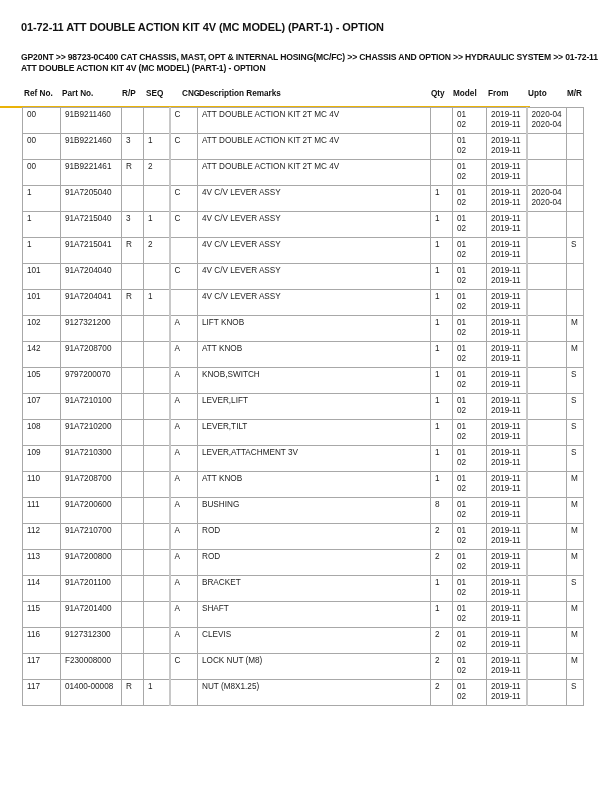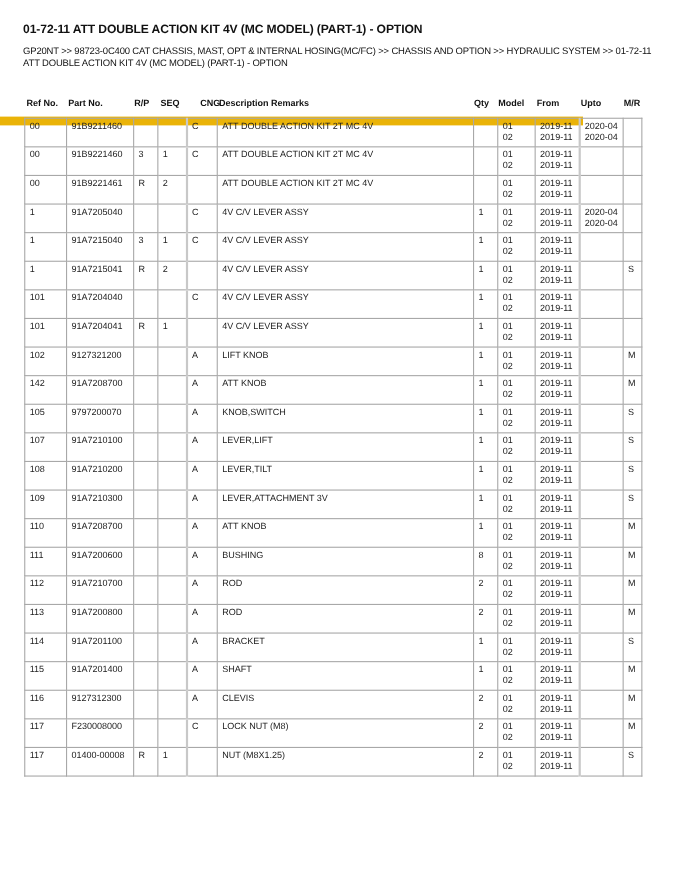--- a/index.html
+++ b/index.html
@@ -5,26 +5,26 @@
   html, body { margin: 0; padding: 0; background: #ffffff; }
   body {
     width: 612px; height: 792px; position: relative; overflow: hidden;
     font-family: "Liberation Sans", sans-serif; color: #111;
   }
   .title {
     position: absolute; left: 21px; top: 21px;
     font-size: 11px; font-weight: bold; letter-spacing: -0.1px;
   }
   .breadcrumb {
-    position: absolute; left: 21px; top: 41px; width: 580px;
-    font-size: 8.6px; font-weight: normal; line-height: 11px; letter-spacing: -0.15px;
+    position: absolute; left: 21px; top: 52px; width: 580px;
+    font-size: 8.6px; font-weight: bold; line-height: 11px; letter-spacing: -0.15px;
   }
   .hdr {
     position: absolute; left: 0; top: 86px; width: 530px; height: 20px;
-    border-bottom: 8px solid #eab308;
+    border-bottom: 2px solid #eab308;
     font-size: 8.2px; font-weight: bold;
   }
   .hdr span { position: absolute; top: 3px; white-space: nowrap; }
   table.parts {
     position: absolute; left: 22px; top: 107px;
     border-collapse: collapse; table-layout: fixed;
     font-size: 8.2px; color: #222;
   }
   table.parts td {
     border: 1px solid #a8a8a8; vertical-align: top;

